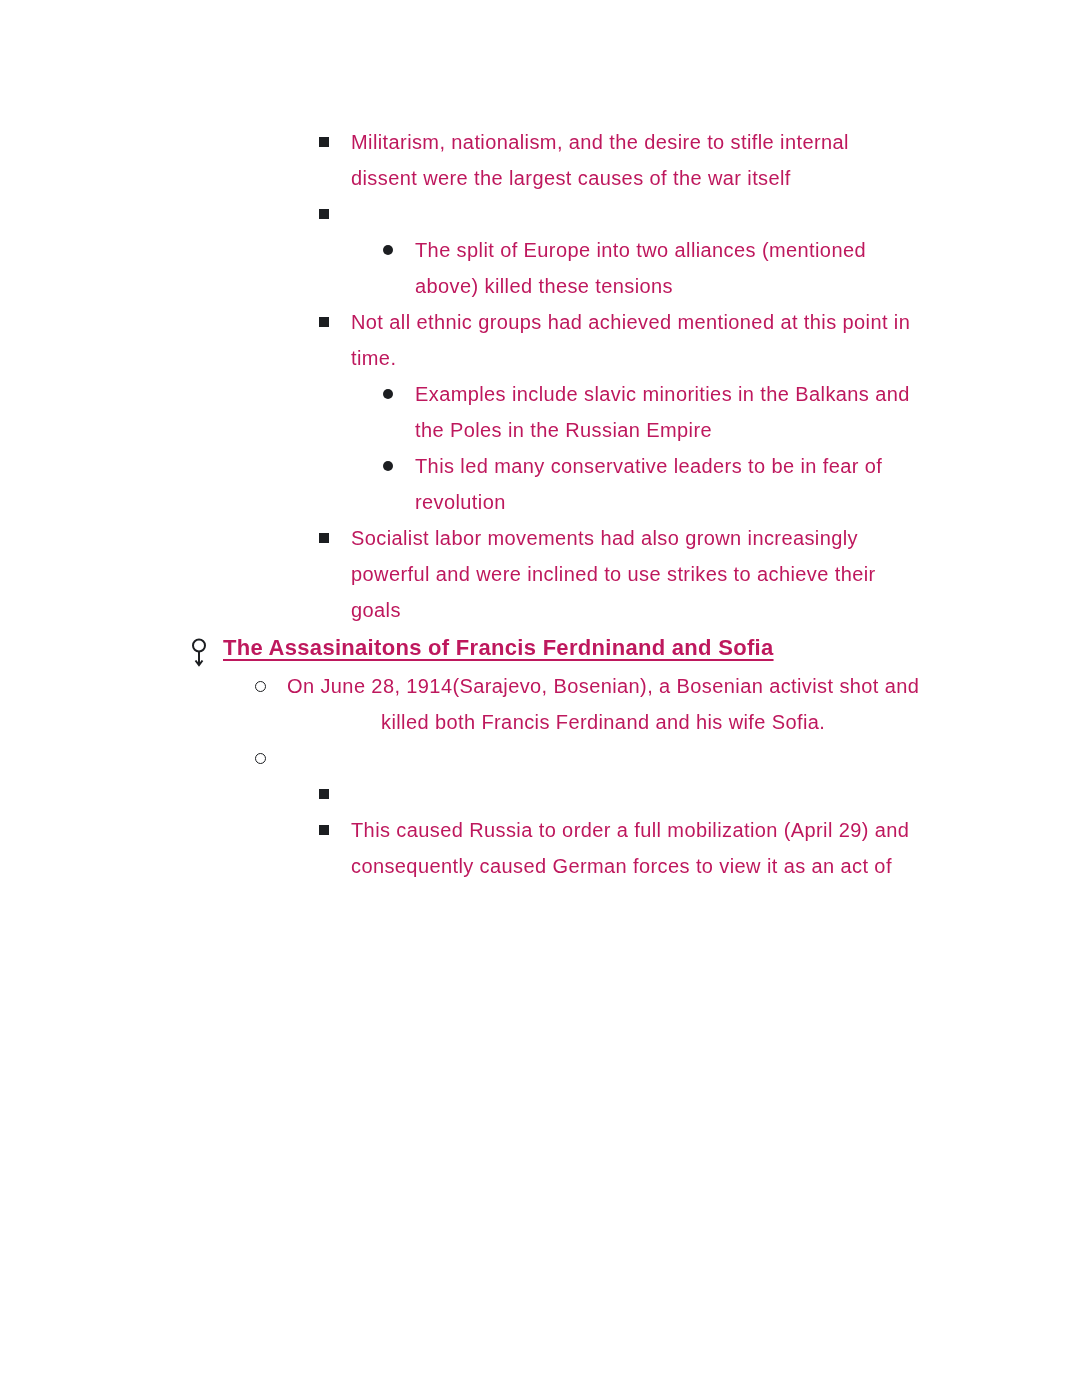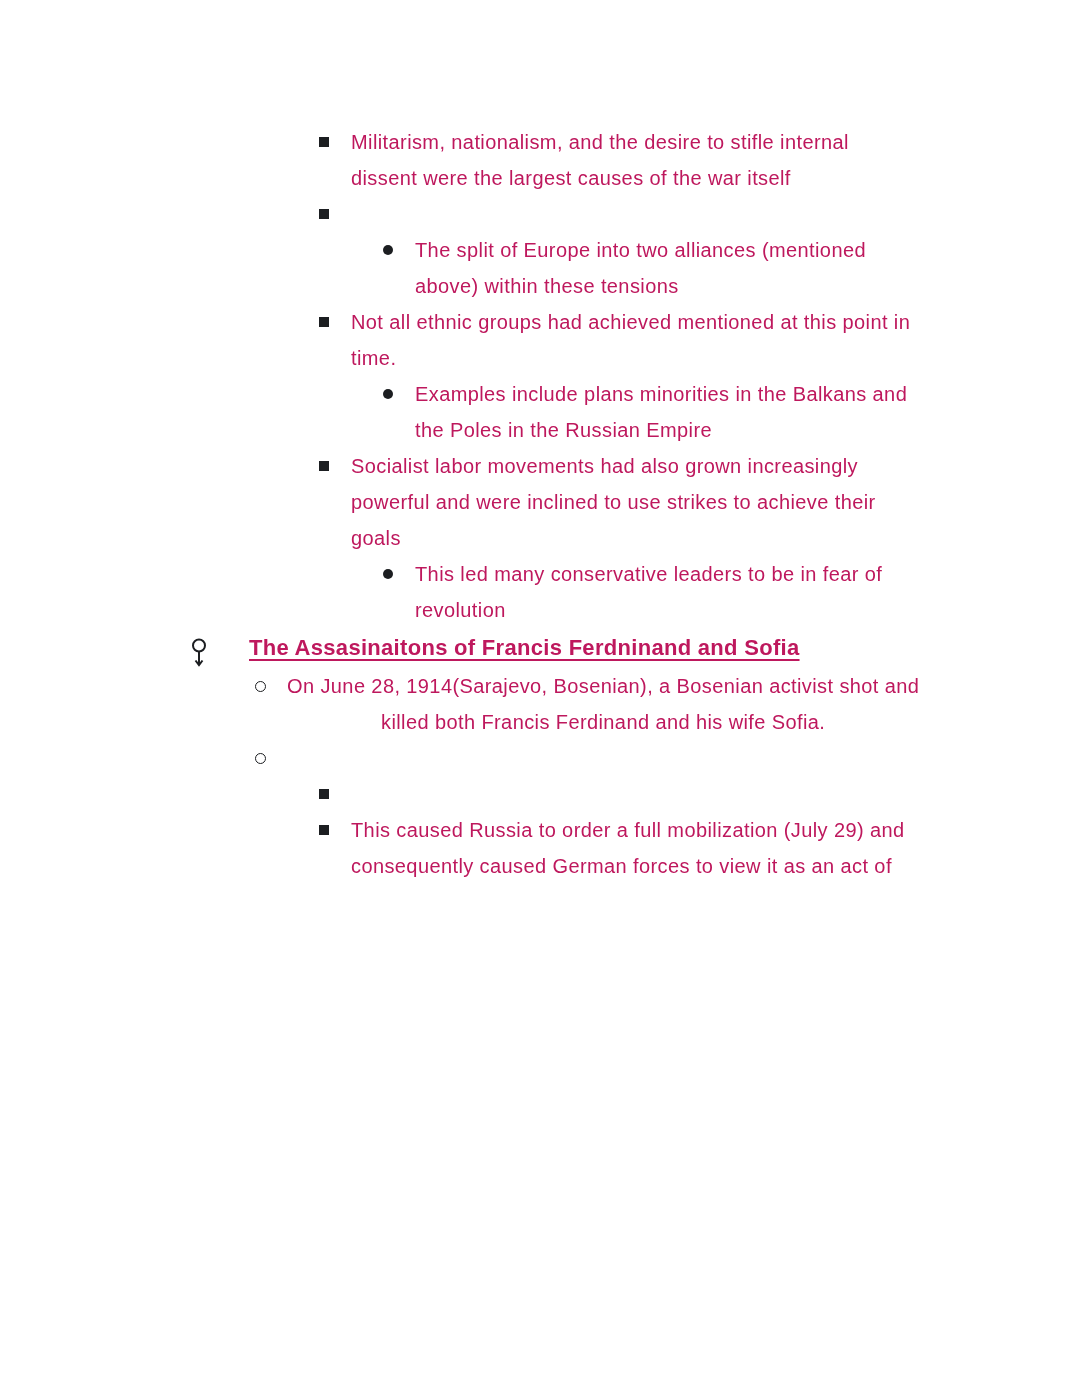--- a/index.html
+++ b/index.html
@@ -16,21 +16,21 @@
   .doc {
     position: absolute;
     top: 124px;
     left: 127px;
     width: 826px;
     font-size: 20px;
     line-height: 36px;
     letter-spacing: 0.4px;
   }
   .li { display: flex; align-items: flex-start; }
-  .lv1 { padding-left: 32px; gap: 26px; }
+  .lv1 { padding-left: 32px; }
   .lv2 { padding-left: 96px; text-align: center; }
   .lv3 { padding-left: 160px; }
   .lv4 { padding-left: 224px; }
   .marker {
     flex: 0 0 32px;
     width: 32px;
     height: 36px;
     display: flex;
     align-items: center;
     justify-content: flex-start;
@@ -79,46 +79,46 @@
 dissent were the largest causes of the war itself</div>
     </div>
 
     <div class="li lv3">
       <span class="marker sq"></span>
     </div>
 
     <div class="li lv4">
       <span class="marker disc"></span>
       <div class="txt">The split of Europe into two alliances (mentioned
-above) within these tensions</div>
+above) killed these tensions</div>
     </div>
 
     <div class="li lv3">
       <span class="marker sq"></span>
       <div class="txt">Not all ethnic groups had achieved mentioned at this point in
 time.</div>
     </div>
 
     <div class="li lv4">
       <span class="marker disc"></span>
-      <div class="txt">Examples include plans minorities in the Balkans and
+      <div class="txt">Examples include slavic minorities in the Balkans and
 the Poles in the Russian Empire</div>
+    </div>
+
+    <div class="li lv4">
+      <span class="marker disc"></span>
+      <div class="txt">This led many conservative leaders to be in fear of
+revolution</div>
     </div>
 
     <div class="li lv3">
       <span class="marker sq"></span>
       <div class="txt">Socialist labor movements had also grown increasingly
 powerful and were inclined to use strikes to achieve their
 goals</div>
-    </div>
-
-    <div class="li lv4">
-      <span class="marker disc"></span>
-      <div class="txt">This led many conservative leaders to be in fear of
-revolution</div>
     </div>
 
     <div class="li lv1 heading">
       <span class="marker">
         <svg width="16" height="30" viewBox="0 0 16 30">
           <circle cx="8" cy="7.5" r="6" fill="none" stroke="#1c1e21" stroke-width="2"></circle>
           <line x1="8" y1="13.5" x2="8" y2="26" stroke="#1c1e21" stroke-width="2"></line>
           <polyline points="4.5,22.5 8,27 11.5,22.5" fill="none" stroke="#1c1e21" stroke-width="2"></polyline>
         </svg>
       </span>
@@ -135,18 +135,18 @@
       <span class="marker circ"></span>
     </div>
 
 
     <div class="li lv3">
       <span class="marker sq"></span>
     </div>
 
     <div class="li lv3">
       <span class="marker sq"></span>
-      <div class="txt">This caused Russia to order a full mobilization (July 29) and
+      <div class="txt">This caused Russia to order a full mobilization (April 29) and
 consequently caused German forces to view it as an act of</div>
     </div>
 
   </div>
 </div>
 
 </body></html>

